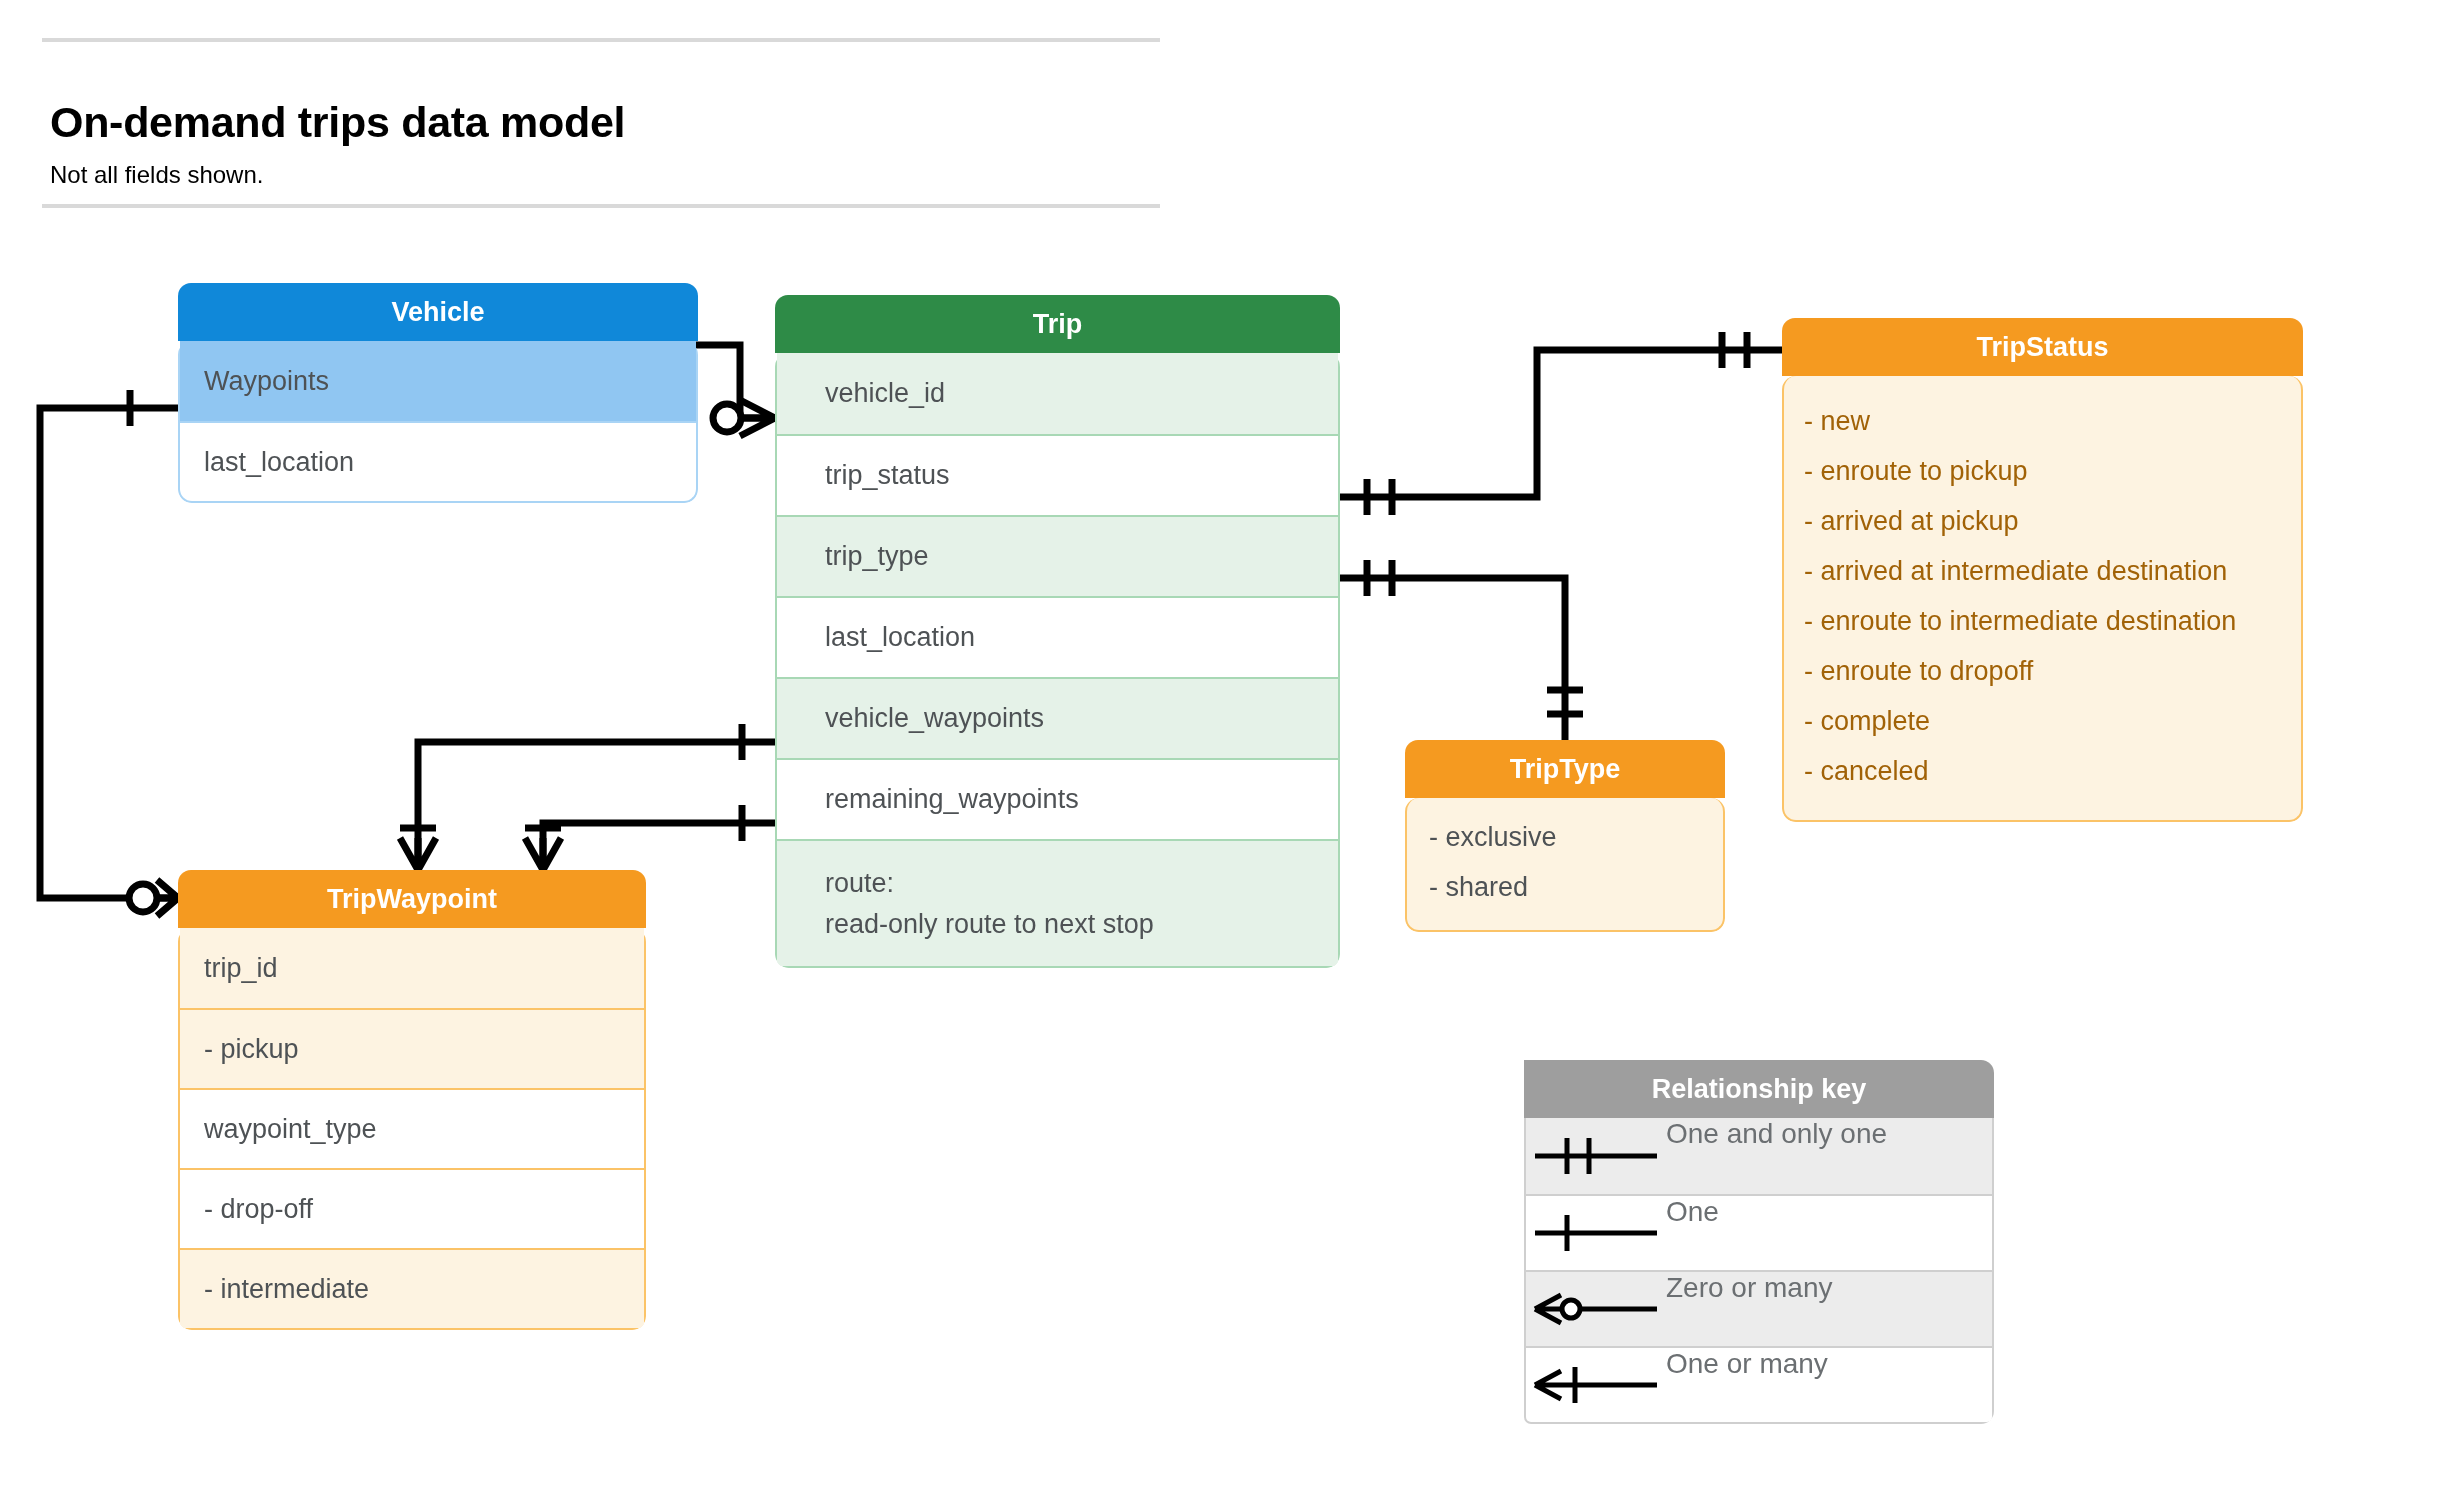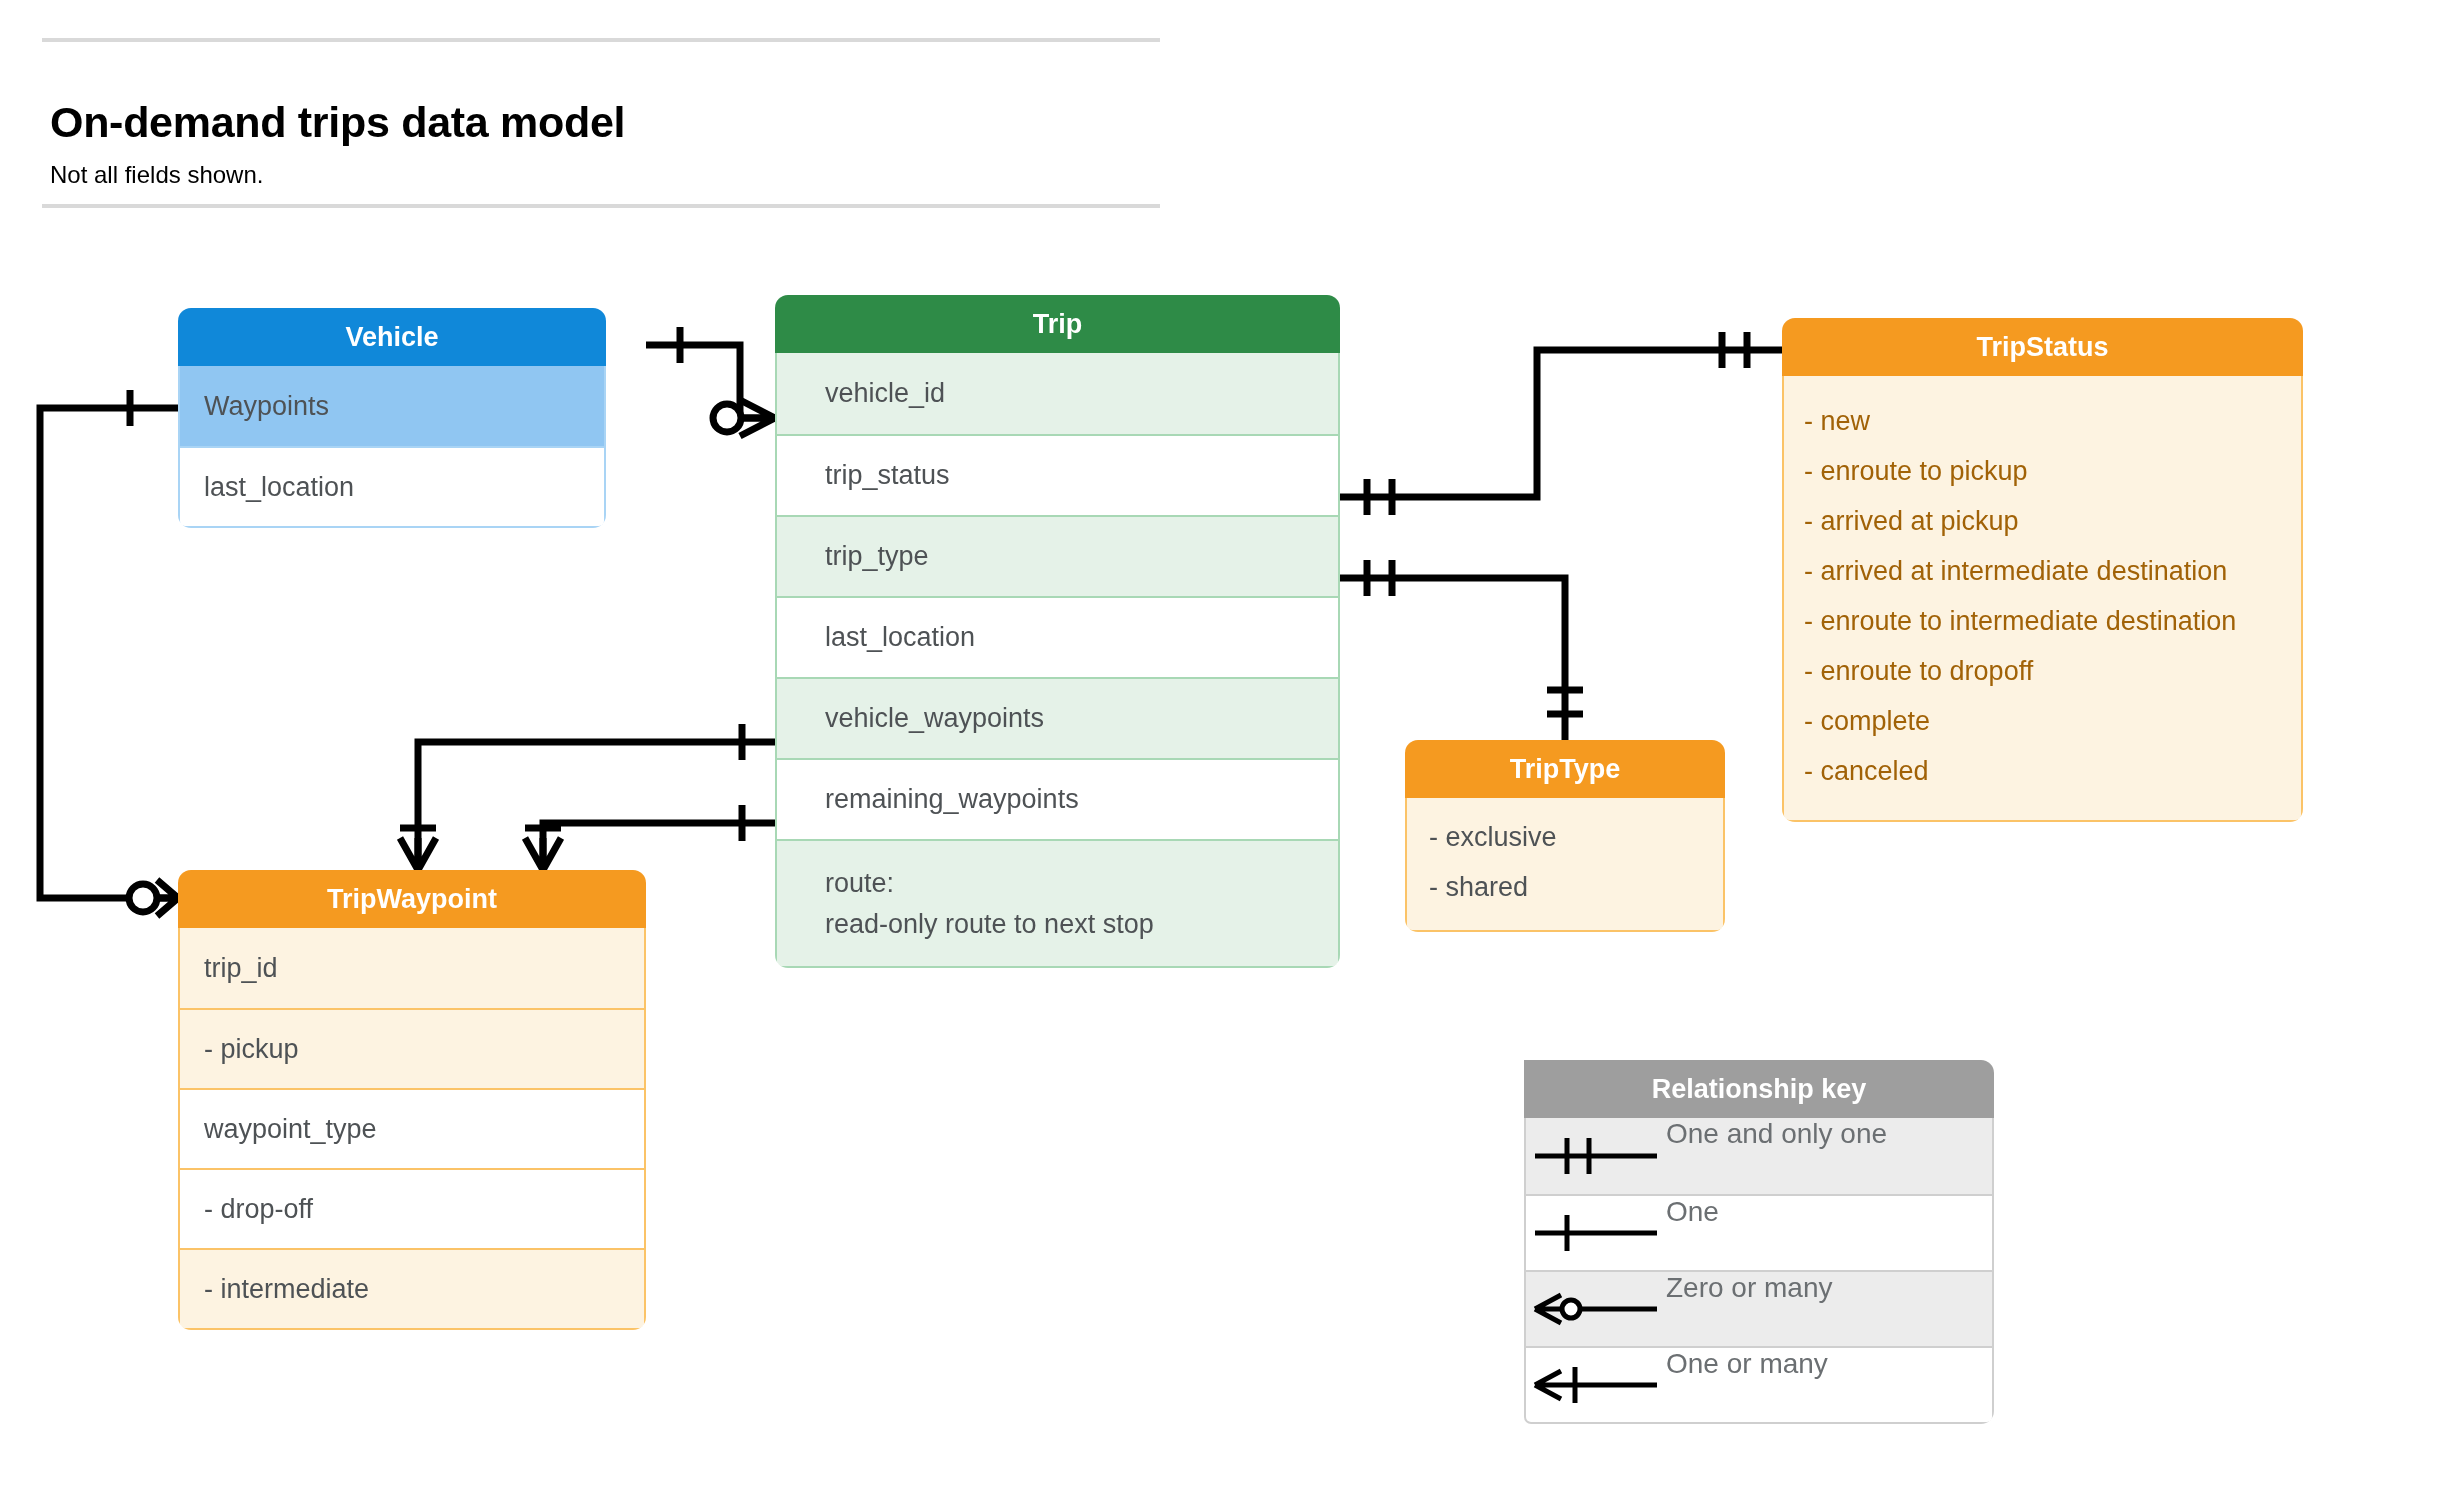--- a/index.html
+++ b/index.html
@@ -68,32 +68,33 @@
     font-size: 27px;
     font-weight: bold;
     box-sizing: border-box;
   }
   .entity-body {
     box-sizing: border-box;
     border-style: solid;
     border-width: 0 2px 2px 2px;
     border-bottom-left-radius: 7px;
     border-bottom-right-radius: 7px;
+    border-radius: 14px;
   }
   .row {
     box-sizing: border-box;
     font-size: 27px;
     color: #4e5255;
     padding-left: 24px;
     display: flex;
     align-items: center;
   }
 
   
-  #vehicle { left: 178px; top: 308px; width: 428px; }
+  #vehicle { left: 178px; top: 283px; width: 520px; }
   #vehicle .entity-header { background: #1088d9; }
   #vehicle .entity-body { border-color: #a9d4f5; background: #ffffff; }
   #vehicle .row { height: 80px; border-top: 2px solid #a9d4f5; }
   #vehicle .row:first-child { border-top: none; }
   #vehicle .row.alt { background: #90c6f2; }
 
   
   #trip { left: 775px; top: 295px; width: 565px; }
   #trip .entity-header { background: #2e8b47; }
   #trip .entity-body { border-color: #a8d8b5; background: #ffffff; }

